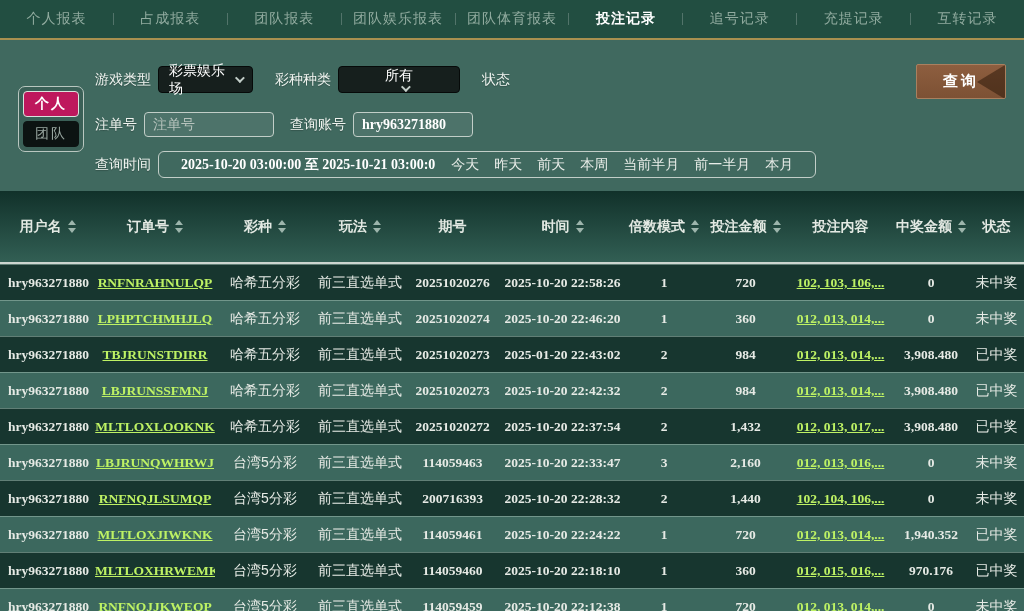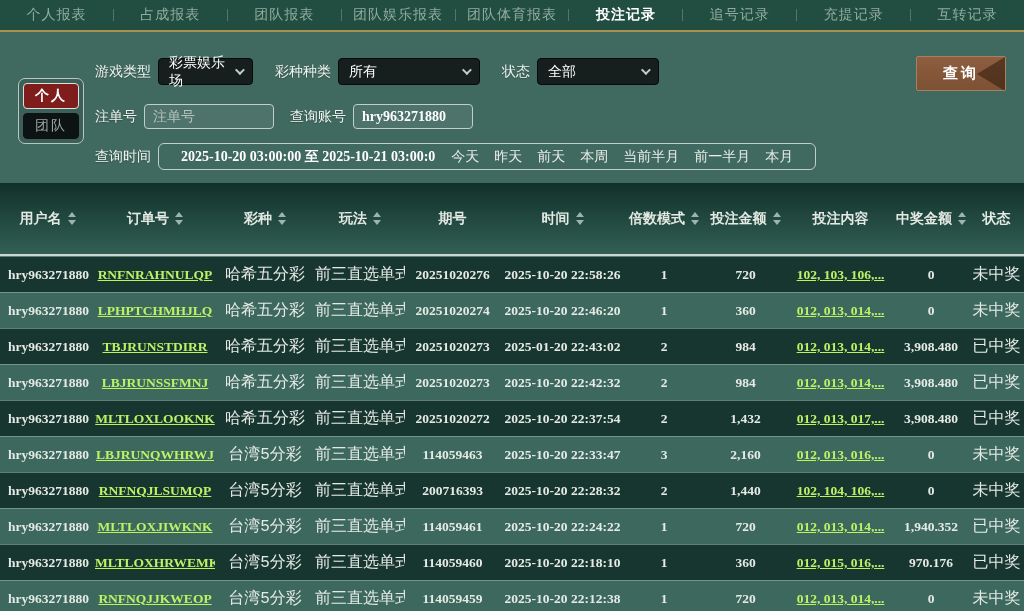--- a/index.html
+++ b/index.html
@@ -4,41 +4,41 @@
 <style>
   * { box-sizing: border-box; margin: 0; padding: 0; }
   html,body { width:1024px; height:611px; overflow:hidden; }
   body {
     font-family: "Liberation Sans", sans-serif;
     background:#40695f;
     position:relative;
   }
   
   .navbar{
-    height:32px; background:#224e41; display:flex; align-items:stretch;
+    height:40px; background:#224e41; display:flex; align-items:stretch;
     border-bottom:2px solid #a8904f;
   }
   .nav-tab{
     flex:1; display:flex; align-items:center; justify-content:center;
     color:#92aca0; font-size:14px; cursor:pointer; letter-spacing:1px;
   }
   .nav-tab.active{ color:#ffffff; font-weight:bold; }
   .nav-div{ width:1px; height:12px; background:rgba(255,255,255,0.22); align-self:center; }
   
   .panel{ position:relative; height:151px; background:#40695f; }
   .scope-group{
     position:absolute; left:18px; top:46px; width:66px;
     border:1px solid #b9c7c0; border-radius:7px; padding:4px; background:rgba(0,0,0,0.08);
     display:flex; flex-direction:column; gap:4px;
   }
   .scope-btn{
     height:26px; border-radius:4px; display:flex; align-items:center; justify-content:center;
     font-size:14px; cursor:pointer; letter-spacing:2px;
   }
-  .scope-btn.active{ background:#7f1d1d; color:#fff; border:1px solid #d9e3dd; font-weight:bold;}
+  .scope-btn.active{ background:#be185d; color:#fff; border:1px solid #d9e3dd; font-weight:bold;}
   .scope-btn.inactive{ background:#0c1312; color:#9aa8a2; border:1px solid #0c1312;}
   .f-row{ position:absolute; left:95px; display:flex; align-items:center; }
   .f-label{ color:#f0f4f0; font-size:14px; margin-right:7px; white-space:nowrap; text-shadow:0 1px 1px rgba(0,0,0,0.25);}
   .select{
     height:27px; background:#161f1d; border:1px solid #060a09; border-radius:4px;
     color:#fff; font-size:14px; display:flex; align-items:center; padding:0 10px;
     cursor:pointer; position:relative; margin-right:22px;
   }
   .select .val{ flex:1; }
   .caret{
@@ -82,21 +82,21 @@
   .sort i{ width:0; height:0; border-left:4px solid transparent; border-right:4px solid transparent; display:block;}
   .sort .up{ border-bottom:5px solid #9db5ac; }
   .sort .dn{ border-top:5px solid #9db5ac; }
   .trow{ height:36px; align-items:center; border-top:1px solid rgba(158,188,177,0.55); }
   .trow.dark{ background:#17362f; }
   .trow.light{ background:#3c685e; }
   .td{
     color:#e6eae5; font-size:13.5px; text-align:center; white-space:nowrap; overflow:hidden;
     font-family:"Liberation Serif", serif; font-weight:bold;
   }
-  .td.zh{ font-family:Liberation Mono, monospace; font-weight:normal; font-size:16px; }
+  .td.zh{ font-family:Liberation Sans, sans-serif; font-weight:normal; font-size:14px; }
   .td.left{ text-align:left; padding-left:8px; }
   .td a{ color:#bef264; text-decoration:underline; cursor:pointer; }
 </style>
 </head>
 <body>
 
 <div class="navbar">
     <div class="nav-tab">个人报表</div>
     <div class="nav-div"></div>
     <div class="nav-tab">占成报表</div>
@@ -123,29 +123,25 @@
       <div class="scope-btn inactive">团队</div>
     </div>
 
   <div class="f-row" style="top:26px;">
     <span class="f-label">游戏类型</span>
     <div class="select" style="width:95px;">
       <span class="val">彩票娱乐场</span>
       <span class="caret"></span>
     </div>
     <span class="f-label">彩种种类</span>
-    <div class="select" style="width:142px;">
+    <div class="select" style="width:122px;flex-direction:column;">
       <span class="val">所有</span>
       <span class="caret"></span>
     </div>
     <span class="f-label">状态</span>
-    <div class="select" style="width:122px;">
-      <span class="val">全部</span>
-      <span class="caret"></span>
-    </div>
   </div>
 
   <div class="f-row" style="top:72px;">
     <span class="f-label">注单号</span>
     <input class="text-input" style="width: 130px;" placeholder="注单号">
     <span class="f-label">查询账号</span>
     <input class="text-input" style="width: 120px;" value="hry963271880">
   </div>
 
   <div class="f-row" style="top:111px;">

